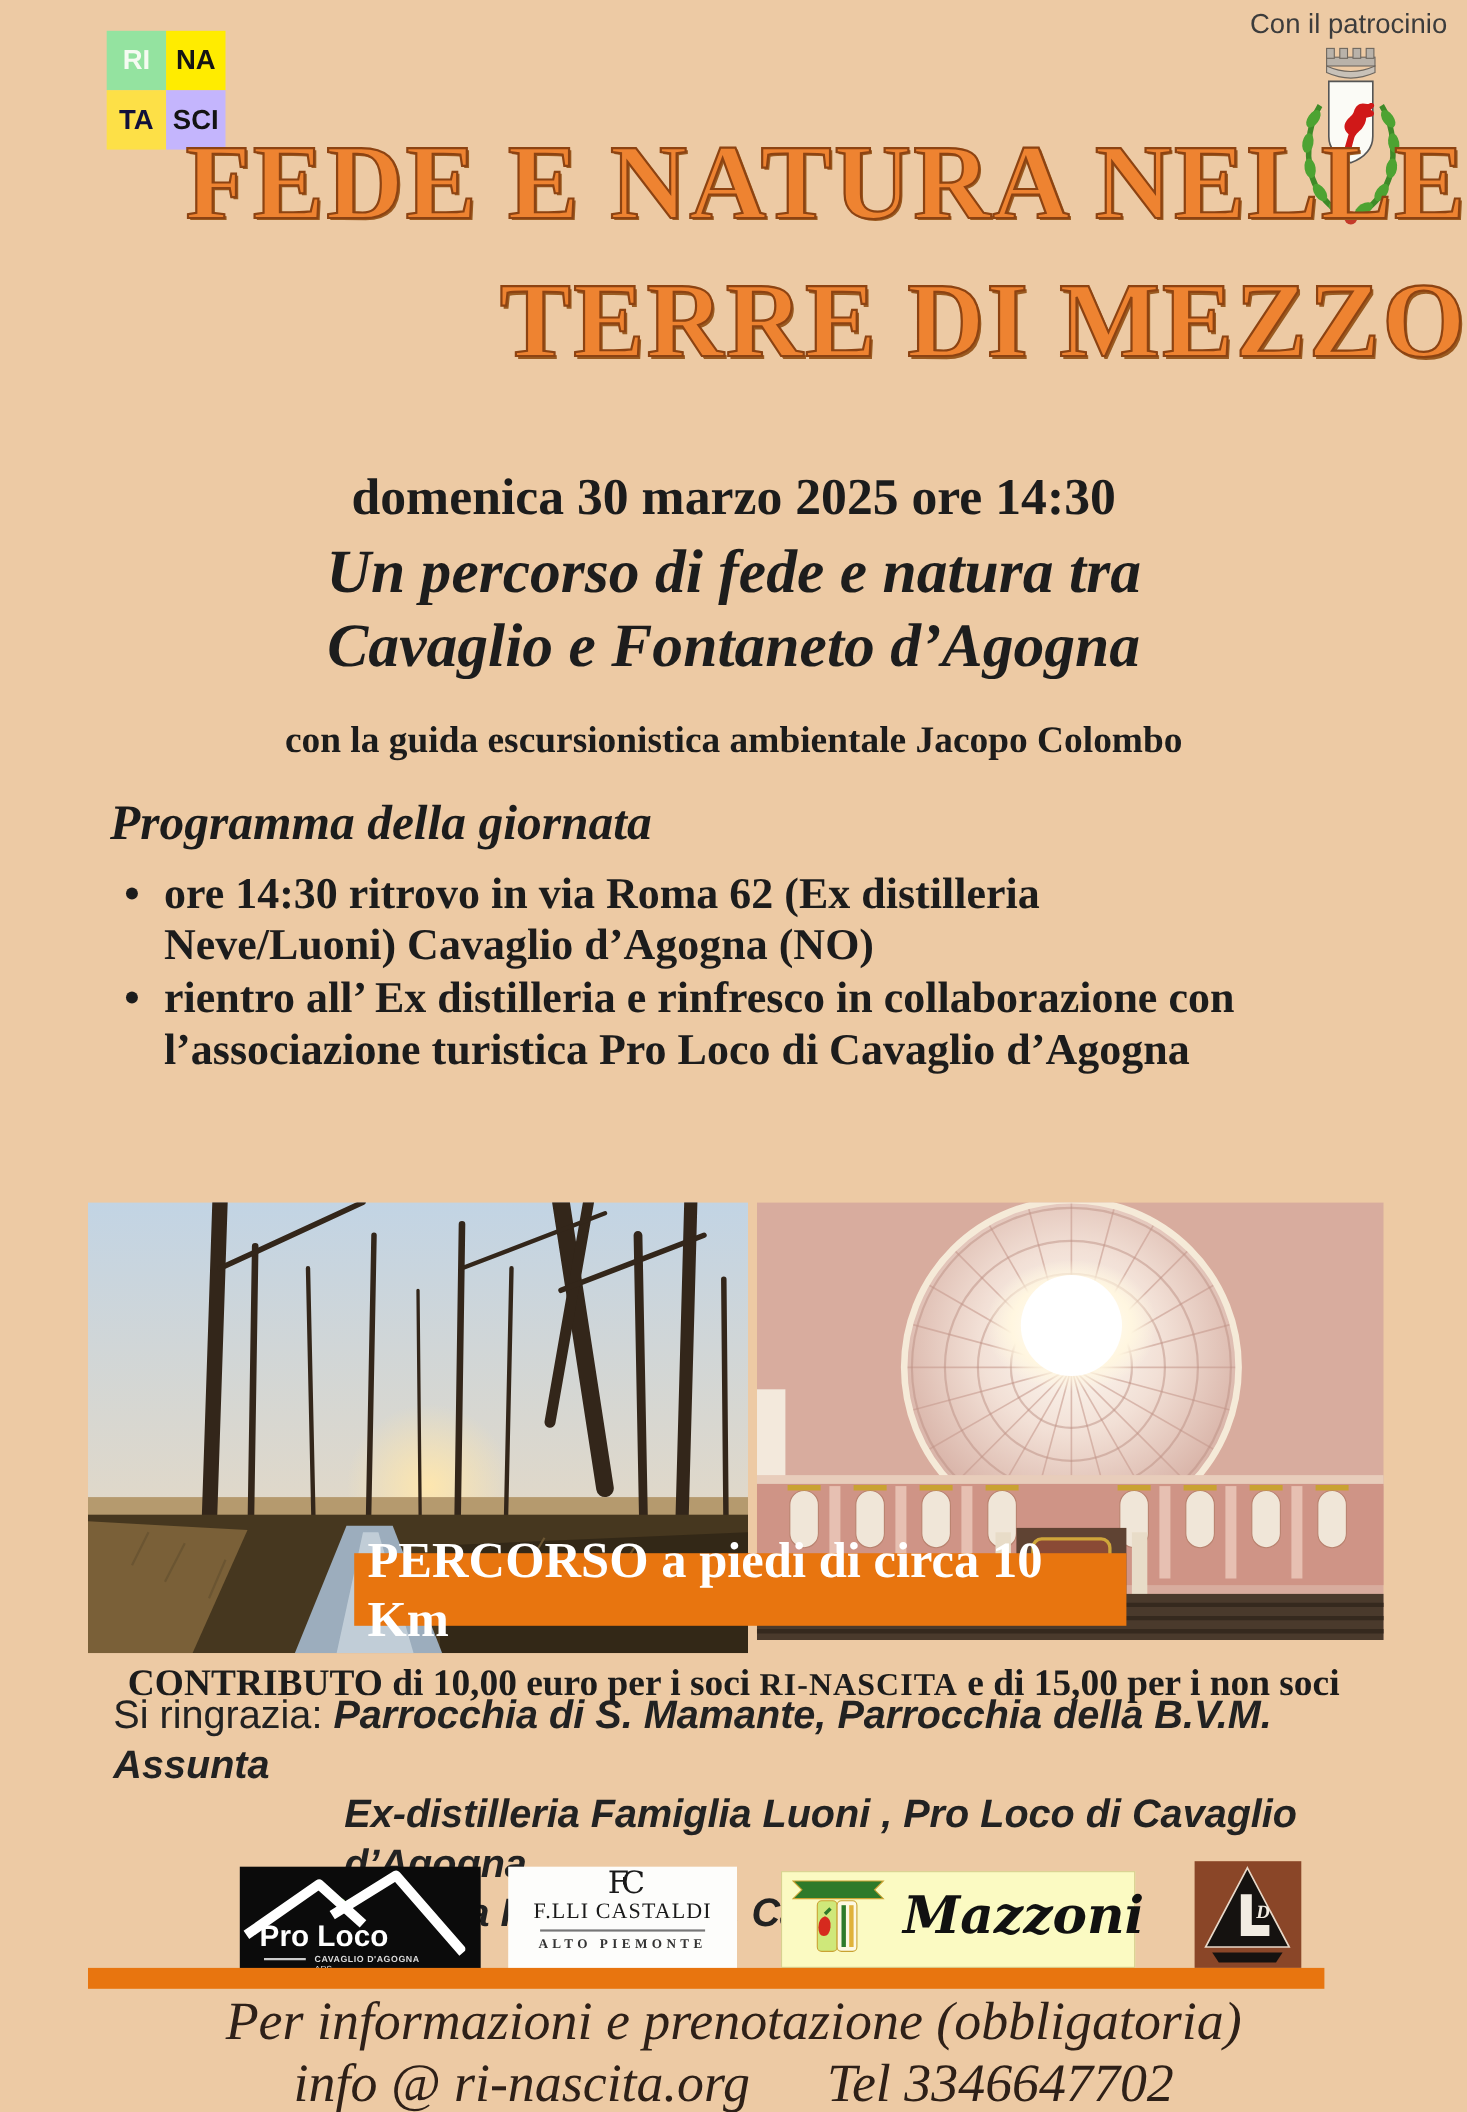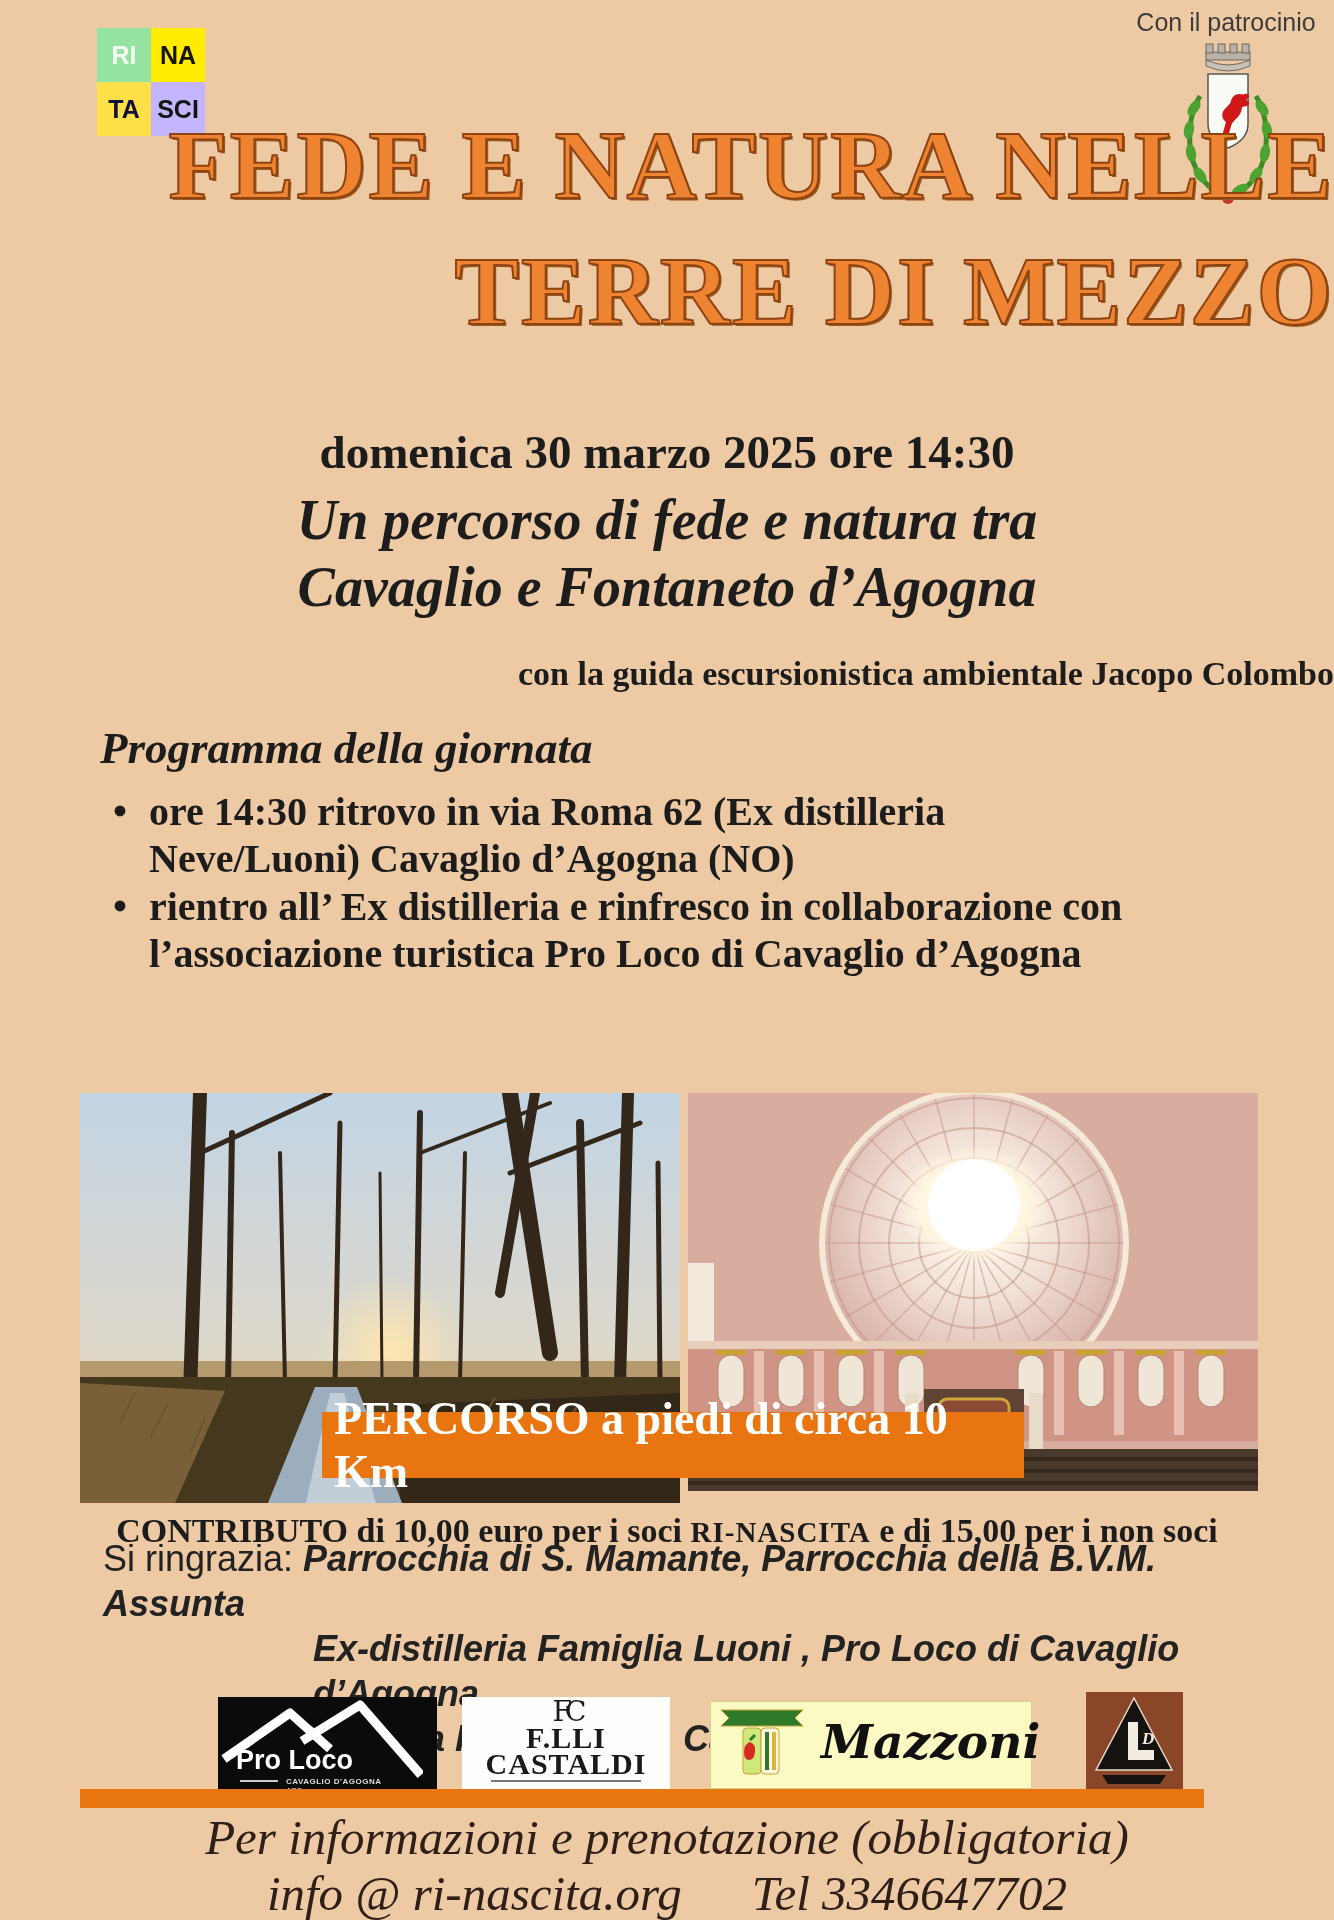--- a/index.html
+++ b/index.html
@@ -35,21 +35,21 @@
   }
   .title-line.second{margin-top:14px;}
   
   .date-line{
     position:absolute;left:0;top:425px;width:100%;text-align:center;
     font-size:47px;font-weight:bold;color:#1c1c1c;
   }
   .subtitle{position:absolute;left:0;top:487px;width:100%;text-align:center;
     font-size:56px;font-weight:bold;font-style:italic;color:#1d1d1d;line-height:67px;}
   .guide-line{
-    position:absolute;left:0;top:655px;width:100%;text-align:right;
+    position:absolute;left:0;top:655px;width:100%;text-align:center;
     font-size:34px;font-weight:bold;color:#1c1c1c;
   }
   
   .program-heading{
     position:absolute;left:100px;top:722px;
     font-size:45px;font-weight:bold;font-style:italic;color:#1c1c1c;
   }
   .program-list{
     position:absolute;left:95px;top:788px;width:1170px;
     margin:0;padding:0 0 0 18px;list-style:none;
@@ -94,21 +94,21 @@
     position:absolute;left:18px;top:48px;color:#fff;
     font-family:"Liberation Sans",sans-serif;font-size:27px;font-weight:bold;}
   .logo-proloco .pl-sub{
     position:absolute;left:68px;top:80px;color:#ddd;
     font-family:"Liberation Sans",sans-serif;font-size:8px;font-weight:bold;letter-spacing:.5px;}
   .logo-proloco .pl-sub2{
     position:absolute;left:68px;top:89px;color:#ddd;
     font-family:"Liberation Sans",sans-serif;font-size:8px;}
   .logo-castaldi{left:462px;top:5px;width:208px;height:97px;background:#fdfdfb;text-align:center;color:#1a1a1a;}
   .logo-castaldi .cs-mono{font-family:"DejaVu Serif",serif;font-size:28px;line-height:26px;letter-spacing:-7px;margin-top:2px;}
-  .logo-castaldi .cs-name{font-family:"Liberation Serif",serif;font-weight:bold;font-size:30px;line-height:26px;letter-spacing:1px;}
+  .logo-castaldi .cs-name{font-family:"Liberation Serif",serif;font-weight:normal;font-size:20px;line-height:26px;letter-spacing:1px;}
   .logo-castaldi .cs-rule{width:150px;height:2px;background:#777;margin:3px auto 4px auto;}
   .logo-castaldi .cs-sub{font-family:"Liberation Serif",serif;font-weight:bold;font-size:12px;letter-spacing:4px;color:#333;}
   .logo-mazzoni{left:710px;top:9px;width:322px;height:88px;background:#fbfac2;border:1px solid #d8d090;}
   .logo-mazzoni .mz-name{
     position:absolute;left:110px;top:12px;
     font-family:"DejaVu Serif",serif;font-style:italic;font-weight:bold;font-size:47px;color:#111;}
   .logo-ld{left:1086px;top:0px;width:97px;height:97px;background:#8a4628;}
   
   .divider{position:absolute;left:80px;top:1789px;width:1124px;height:19px;background:#e8790f;}
   .footer{position:absolute;left:0;top:1810px;width:100%;text-align:center;

